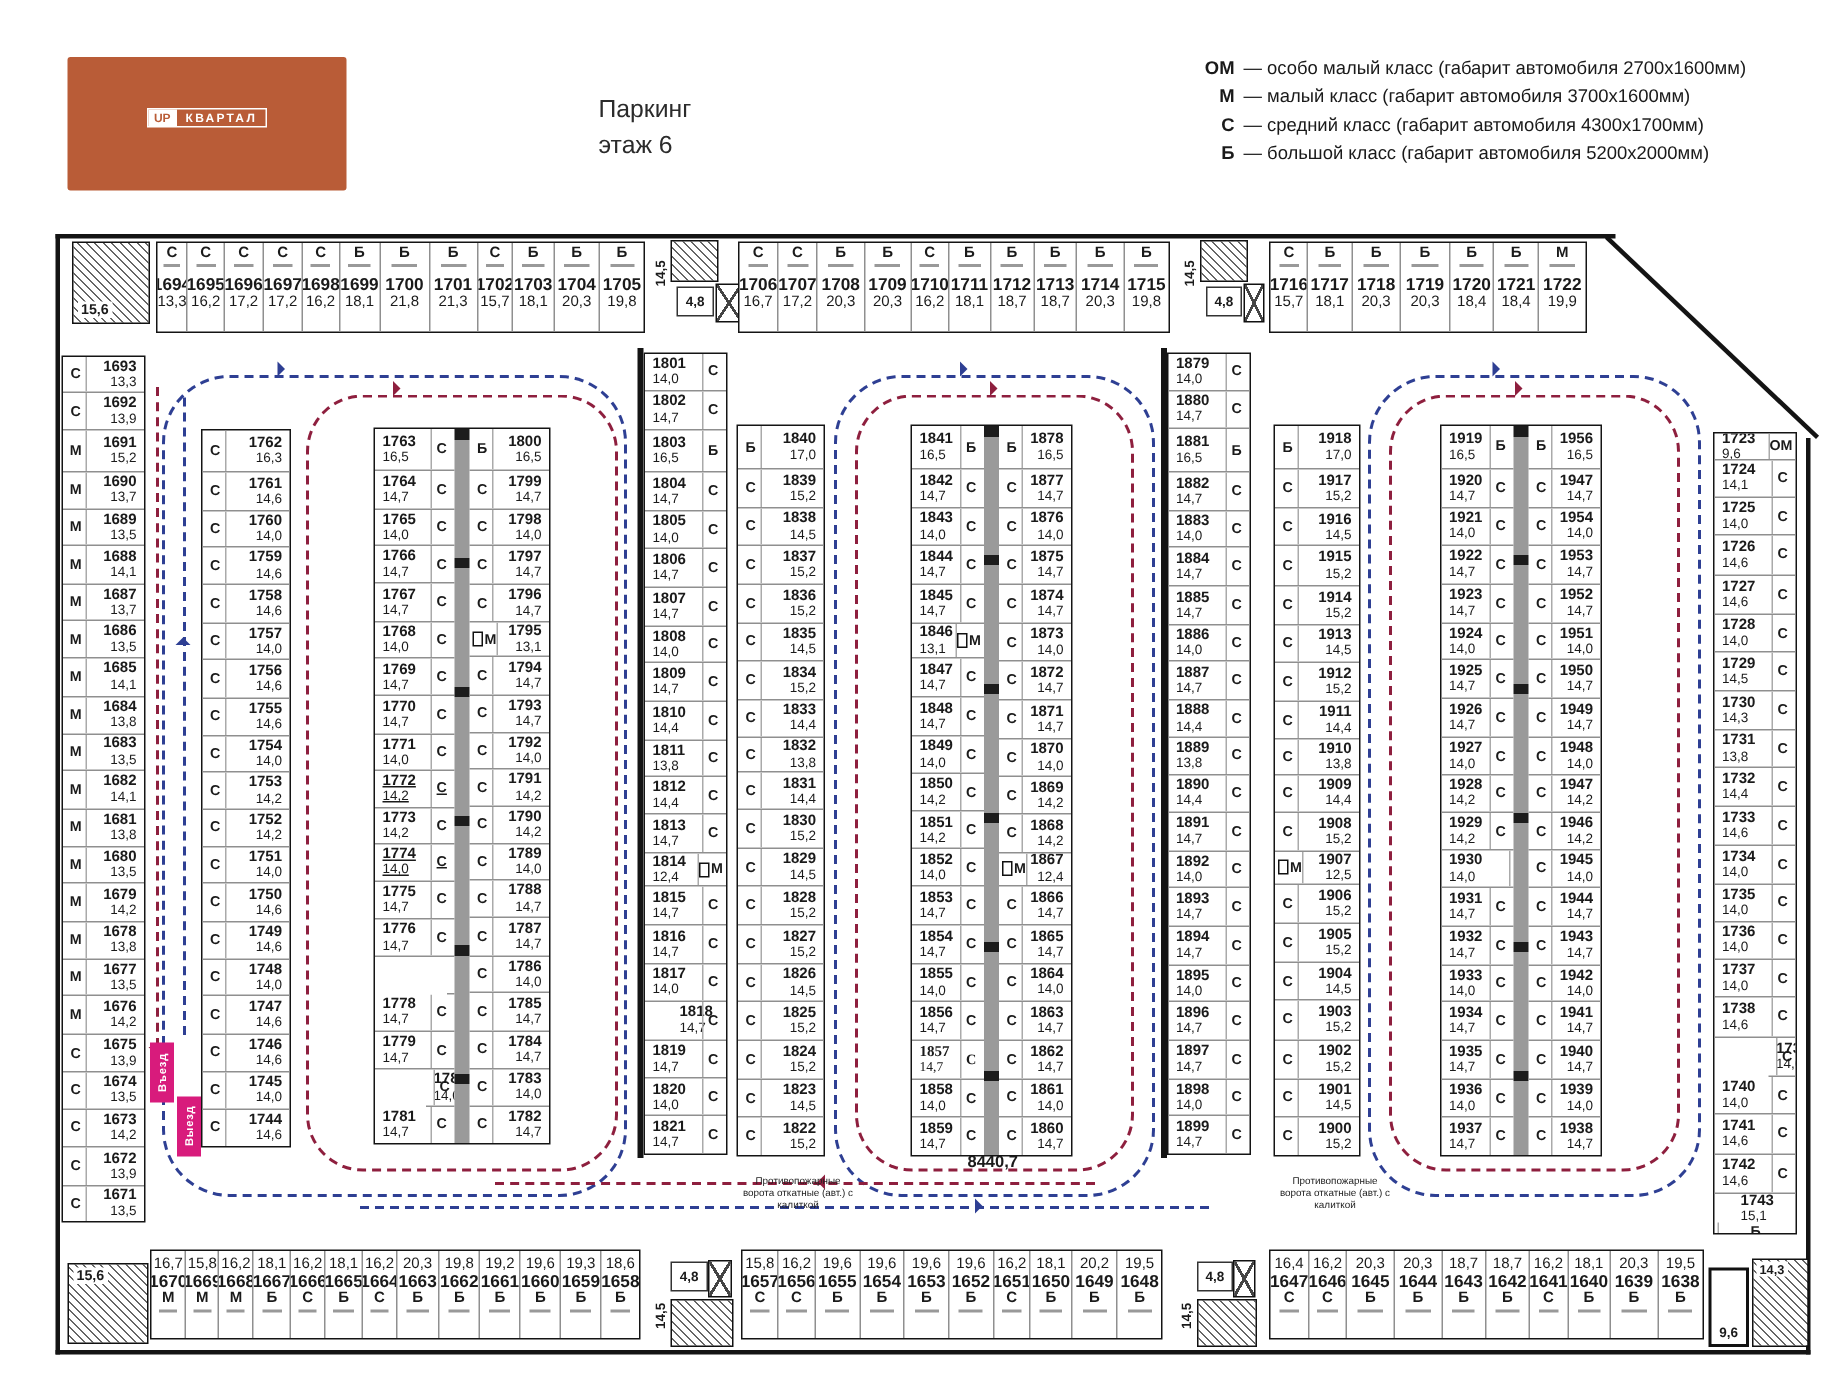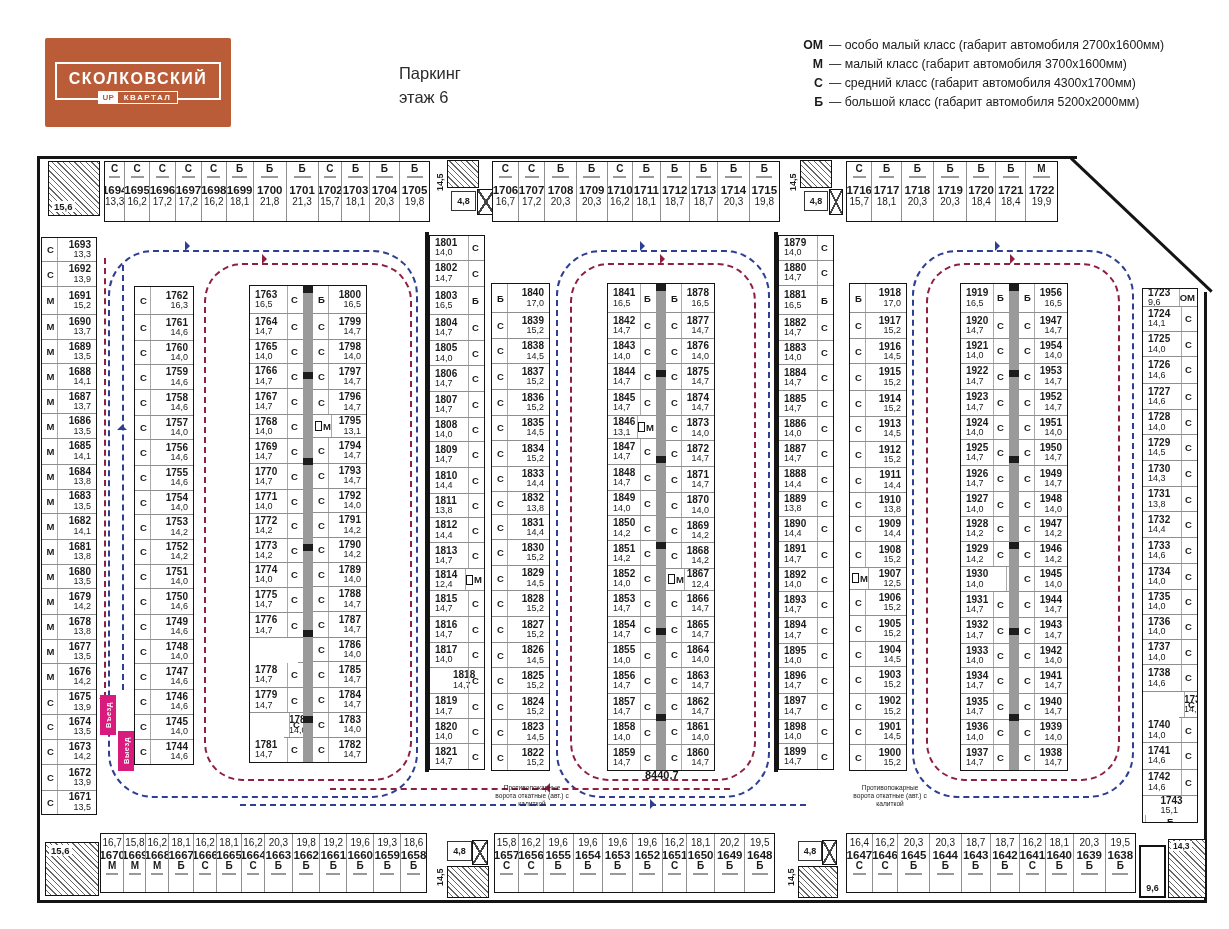--- a/index.html
+++ b/index.html
@@ -54,21 +54,20 @@
   .vline{position:absolute;border-left:2px dashed}
   .arr{position:absolute;width:0;height:0;border:5px solid transparent}
   .gate{position:absolute;background:#d81b7c;color:#fff;display:flex;align-items:center;justify-content:center;font-size:7.5px;font-weight:700;writing-mode:vertical-rl;transform:rotate(180deg);letter-spacing:.5px}
   .fire{position:absolute;font-size:6.6px;line-height:1.18;text-align:center;color:#222}
   .dim{position:absolute;font-weight:700;font-size:11px}
 </style>
 </head>
 <body>
 
 <div class="logo">
-  <div class="logo-frame">СКОЛКОВСКИЙ</div>
   <div class="logo-badge">
     <span class="up">UP</span>
     <span class="kv">КВАРТАЛ</span>
   </div>
 </div>
 <div class="ptitle">
   <div>Паркинг</div>
   <div>этаж 6</div>
 </div>
 <div class="legend">
@@ -770,39 +769,39 @@
       </div>
       <div class="stall vcr" style="flex-grow: 14;">
         <span class="nums">
           <span class="num">1771</span>
           <span class="area">14,0</span>
         </span>
         <span class="cls">
           <span>С</span>
         </span>
       </div>
-      <div class="stall vcr" style="flex-grow: 14.2;">
+      <div class="stall vcr" style="flex-grow: 14.2; text-decoration: underline;">
         <span class="nums">
           <span class="num">1772</span>
           <span class="area">14,2</span>
         </span>
         <span class="cls">
           <span>С</span>
         </span>
       </div>
       <div class="stall vcr" style="flex-grow: 14.2;">
         <span class="nums">
           <span class="num">1773</span>
           <span class="area">14,2</span>
         </span>
         <span class="cls">
           <span>С</span>
         </span>
       </div>
-      <div class="stall vcr" style="flex-grow: 14;">
+      <div class="stall vcr" style="flex-grow: 14; text-decoration: underline;">
         <span class="nums">
           <span class="num">1774</span>
           <span class="area">14,0</span>
         </span>
         <span class="cls">
           <span>С</span>
         </span>
       </div>
       <div class="stall vcr" style="flex-grow: 14.7;">
         <span class="nums">
@@ -1551,21 +1550,21 @@
       </div>
       <div class="stall vcr" style="flex-grow: 14.7;">
         <span class="nums">
           <span class="num">1856</span>
           <span class="area">14,7</span>
         </span>
         <span class="cls">
           <span>С</span>
         </span>
       </div>
-      <div class="stall vcr" style="flex-grow: 14.7;">
+      <div class="stall vcr" style="flex-grow: 14.7; font-family: Liberation Serif, serif;">
         <span class="nums">
           <span class="num">1857</span>
           <span class="area">14,7</span>
         </span>
         <span class="cls">
           <span>С</span>
         </span>
       </div>
       <div class="stall vcr" style="flex-grow: 14;">
         <span class="nums">

